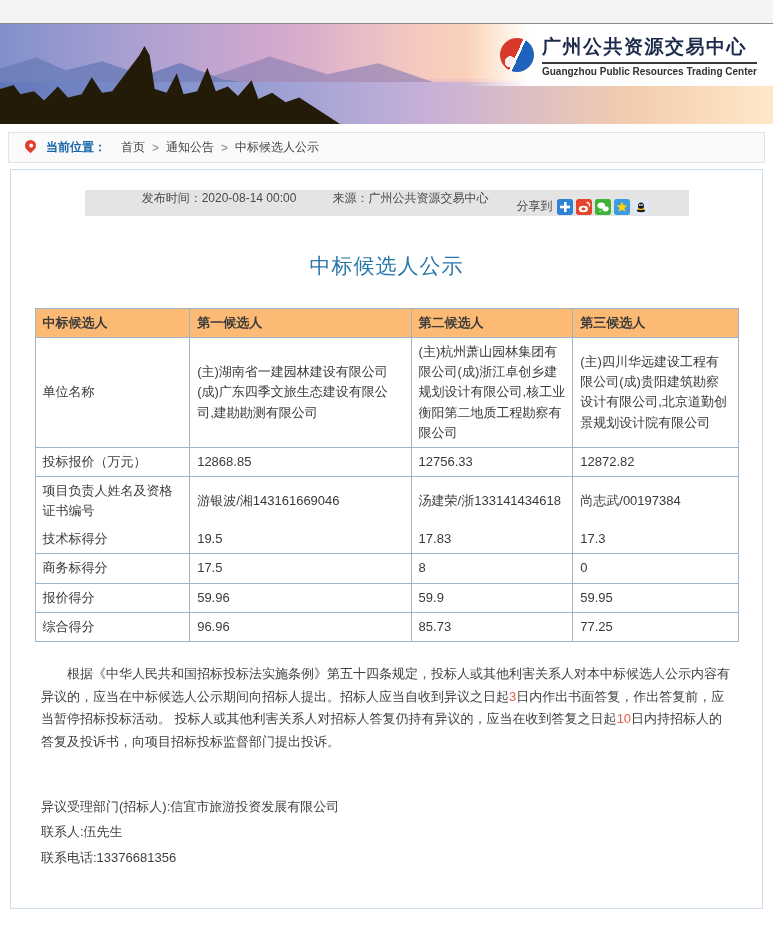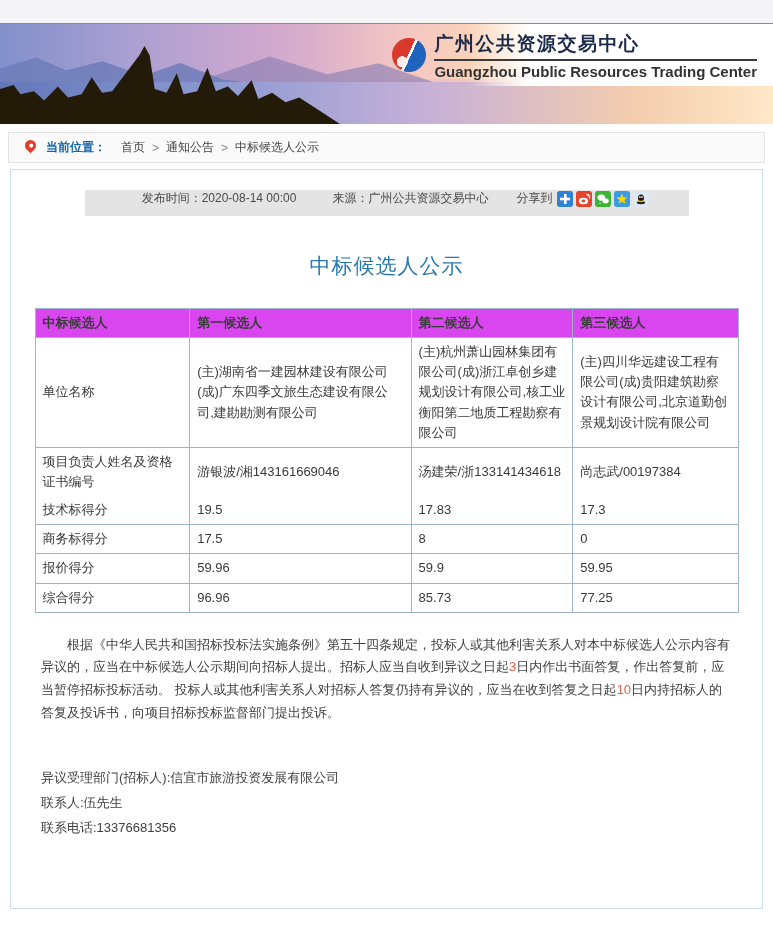--- a/index.html
+++ b/index.html
@@ -30,51 +30,51 @@
       74% 44%,76% 68%,80% 60%,84% 72%,88% 66%,93% 80%,100% 100%); }
   .logo-panel { position:absolute; right:0; top:0; width:305px; height:62px;
     background:linear-gradient(to left,#ffffff 80%,rgba(255,255,255,0) 100%);
     display:flex; align-items:center; justify-content:flex-end; padding-right:16px; }
   .logo-mark { width:34px; height:34px; border-radius:50%; margin-right:8px; flex:0 0 auto;
     background:
       radial-gradient(circle at 30% 70%, rgba(255,255,255,.9) 0 16%, rgba(255,255,255,0) 17%),
       linear-gradient(115deg,#d8392b 0 48%,#ffffff 48% 54%,#1f63bd 54% 100%); }
   .logo-text { text-align:left; }
   .logo-zh { font-size:19px; font-weight:bold; color:#1d2b4a; letter-spacing:1.5px; white-space:nowrap; }
-  .logo-en { font-size:15px; font-weight:bold; color:#333; border-top:2px solid #3a3a3a; margin-top:2px; padding-top:2px; white-space:nowrap; }
+  .logo-en { font-size:10px; font-weight:bold; color:#333; border-top:2px solid #3a3a3a; margin-top:2px; padding-top:2px; white-space:nowrap; }
 
   
   .crumb { margin:8px 8px 0 8px; background:#fafafa; border:1px solid #e2e2e2; height:31px;
     display:flex; align-items:center; padding:0 10px; font-size:12px; color:#444; }
   .pin { position:relative; width:11px; height:11px; background:#e23c2e;
     border-radius:50% 50% 50% 0; transform:rotate(-45deg); margin:0 4px 4px 6px; flex:0 0 auto; }
   .pin::after { content:""; position:absolute; left:3.5px; top:3.5px; width:4px; height:4px;
     background:#fff; border-radius:50%; }
   .crumb-label { color:#1464a8; font-weight:bold; margin:0 8px 0 6px; }
   .crumb a { color:#444; text-decoration:none; margin:0 7px; }
   .crumb .sep { color:#888; }
   .crumb .current { margin:0 7px; color:#444; }
 
   
   .content { margin:6px 10px 8px 10px; border:1px solid #cfdeeb; padding:16px 0 16px 0; min-height:740px; }
 
   .meta { width:604px; height:26px; margin:4px auto 0 auto; background:#e4e4e4;
     display:flex; align-items:flex-start; justify-content:center; font-size:12px; color:#4a4a4a; }
   .meta .block { margin:0 18px; white-space:nowrap; }
-  .share { display:flex; align-items:center; margin-left:10px; }
+  .share { display:flex; align-items:center; margin-left:10px;margin-top:8px; }
   .share .lbl { margin-right:2px; color:#4a4a4a; }
   .sicon { width:16px; height:16px; margin-left:3px; border-radius:2px; display:inline-block; }
 
   h1.title { text-align:center; color:#2878aa; font-size:21px; font-weight:400; margin:36px 0 28px 0; letter-spacing:1px; }
 
   .para { margin:0 30px; font-size:13px; line-height:1.75; color:#3f3f3f; text-indent:2em; }
 
   table.bid { width:704px; margin:12px auto 0 auto; border-collapse:collapse; table-layout:fixed; font-size:13px; color:#3a3a3a; }
   table.bid th, table.bid td { border:1px solid #9db4c9; padding:4px 7px; text-align:left; vertical-align:middle; line-height:1.55; }
-  table.bid thead th { background:#d946ef; font-weight:bold; height:24px; }
+  table.bid thead th { background:#fdba74; font-weight:bold; height:24px; }
   table.bid td { height:24px; }
   table.bid col.c1 { width:22%; } table.bid col.c2 { width:31.5%; }
   table.bid col.c3 { width:23%; } table.bid col.c4 { width:23.5%; }
   tr.no-b-bottom td { border-bottom-style:hidden; }
   tr.no-b-top td { border-top-style:hidden; }
 
   .notice { margin-top:21px; }
   .hl { color:#e0604f; }
 
   .contact { margin:40px 30px 0 30px; font-size:13px; line-height:1.95; color:#3f3f3f; }
@@ -170,20 +170,26 @@
         <th>第三候选人</th>
       </tr>
     </thead>
     <tbody>
       <tr>
         <td>单位名称</td>
         <td>(主)湖南省一建园林建设有限公司(成)广东四季文旅生态建设有限公司,建勘勘测有限公司</td>
         <td>(主)杭州萧山园林集团有限公司(成)浙江卓创乡建规划设计有限公司,核工业衡阳第二地质工程勘察有限公司</td>
         <td>(主)四川华远建设工程有限公司(成)贵阳建筑勘察设计有限公司,北京道勤创景规划设计院有限公司</td>
       </tr>
+      <tr>
+        <td>投标报价（万元）</td>
+        <td>12868.85</td>
+        <td>12756.33</td>
+        <td>12872.82</td>
+      </tr>
       <tr class="no-b-bottom">
         <td>项目负责人姓名及资格证书编号</td>
         <td>游银波/湘143161669046</td>
         <td>汤建荣/浙133141434618</td>
         <td>尚志武/00197384</td>
       </tr>
       <tr class="no-b-top">
         <td>技术标得分</td>
         <td>19.5</td>
         <td>17.83</td>

